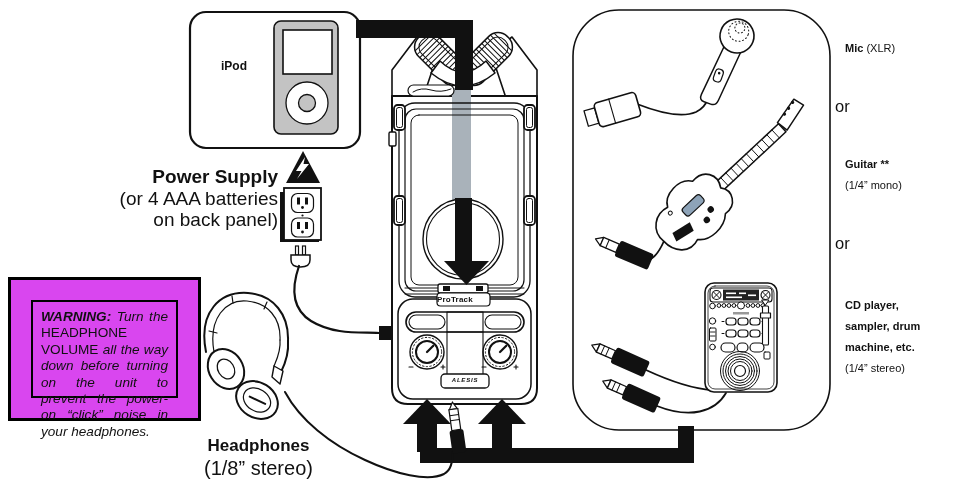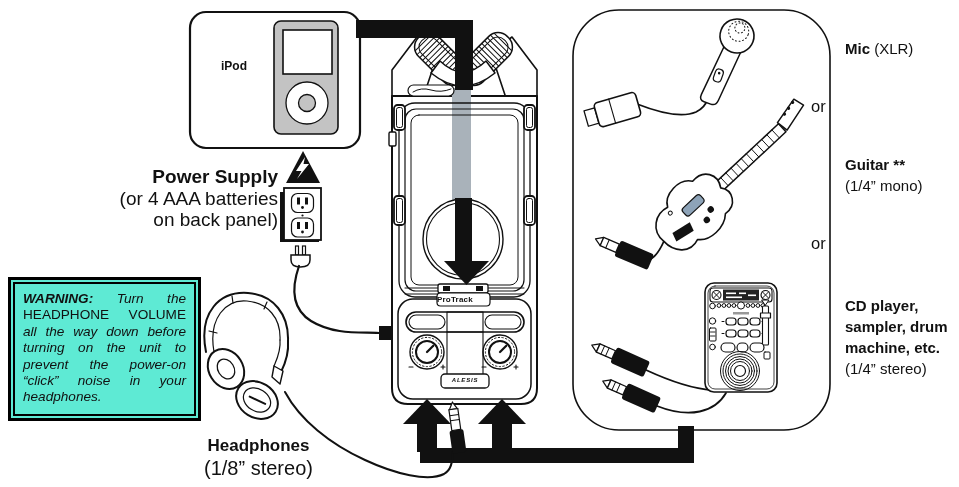--- a/index.html
+++ b/index.html
@@ -8,28 +8,28 @@
   #art{position:absolute;left:0;top:0;}
   .abs{position:absolute;}
   .b{font-weight:bold;}
   
   .ipod-label{left:221px;top:59px;font-size:12px;font-weight:bold;}
   .power-label{left:85px;top:166px;width:193px;text-align:right;font-size:19px;line-height:21.5px;}
   .hp-label{left:204px;top:435px;font-size:17px;line-height:22px;text-align:center;}
   .hp-label .sub{font-weight:normal;font-size:20px;}
   
   .warn-outer{left:8px;top:277px;width:193px;height:144px;border:3px solid #000;
-              padding:2px;box-sizing:border-box;background:#5eead4;}
+              padding:20px;box-sizing:border-box;background:#d946ef;}
   .warn-inner{border:2px solid #000;height:100%;box-sizing:border-box;padding:7px 8px 0 8px;
               font-size:13.6px;line-height:16.4px;text-align:justify;font-style:italic;}
   .warn-inner .wb{font-weight:bold;}
   .warn-inner .wc{font-style:normal;}
   
-  .src{left:845px;font-size:15px;line-height:21px;}
-  .or{left:811px;font-size:16.5px;}
+  .src{left:845px;font-size:11px;line-height:21px;}
+  .or{left:835px;font-size:16.5px;}
   
   .protrack-text{left:437px;top:295px;width:73px;text-align:left;font-size:8px;font-weight:bold;letter-spacing:0.2px;}
   .alesis-text{left:441px;top:376.5px;width:48px;text-align:center;font-size:6px;font-weight:bold;font-style:italic;letter-spacing:0.8px;}
 </style>
 </head>
 <body>
 
 <div id="stage">
 
 <svg id="art" width="959" height="487" viewBox="0 0 959 487">

